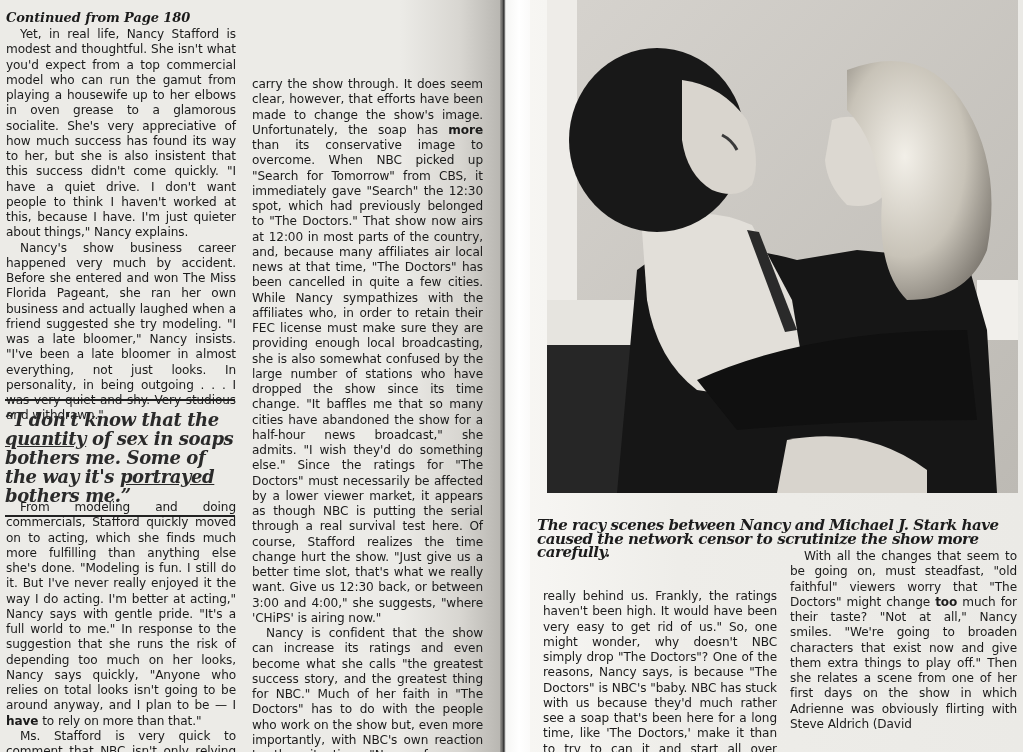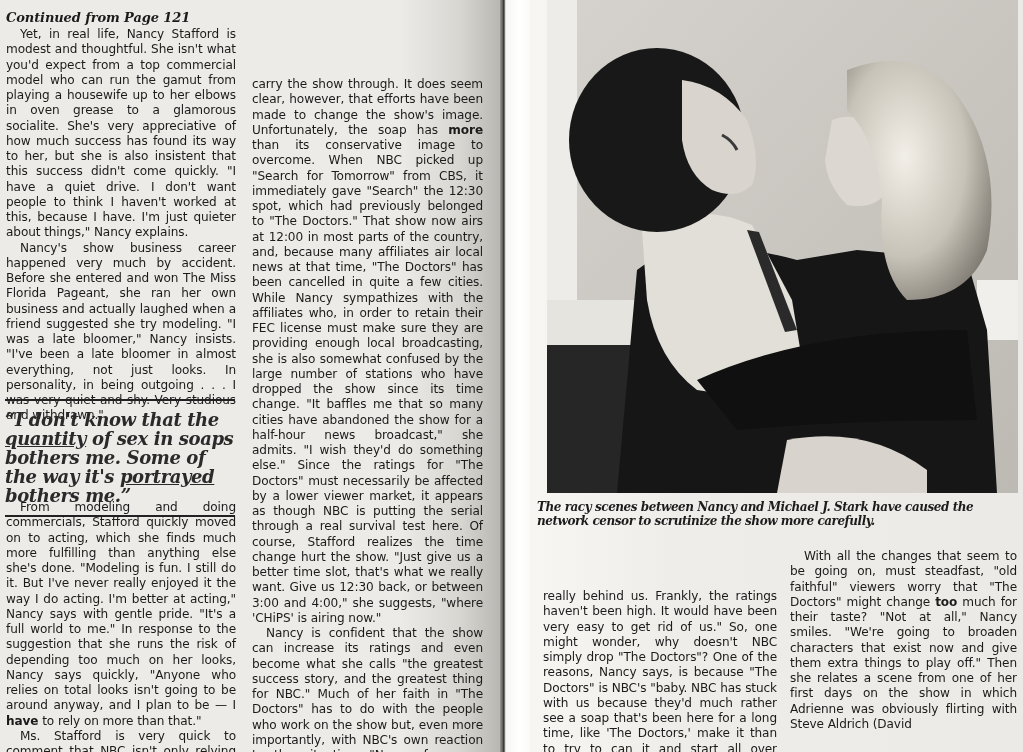--- a/index.html
+++ b/index.html
@@ -37,35 +37,35 @@
     padding:9px 0 10px 0;
     font-family:"DejaVu Serif", serif; font-style:italic; font-weight:bold;
     font-size:18px; line-height:19px; color:#2a2a2a; letter-spacing:-0.4px;
   }
   .pull u { text-decoration:underline; }
   .photo {
     position:absolute; left:547px; top:0; width:471px; height:493px;
     background:#c9c6c0; overflow:hidden;
   }
   .caption {
-    position:absolute; left:537px; top:501px; width:482px;
+    position:absolute; left:537px; top:519px; width:482px;
     font-family:"DejaVu Serif", serif; font-style:italic; font-weight:bold;
-    font-size:12px; line-height:13.5px; letter-spacing:-0.45px; color:#1c1c1c;
+    font-size:15px; line-height:13.5px; letter-spacing:-0.45px; color:#1c1c1c;
   }
   b.em { font-weight:bold; }
 </style>
 </head>
 <body>
 
 <div class="left-page"></div>
 <div class="spine"></div>
 <div class="right-page"></div>
 
 <div class="col" style="left:6px; top:10px; width:230px;">
-  <div class="cont">Continued from Page 121</div>
+  <div class="cont">Continued from Page 180</div>
   <p>Yet, in real life, Nancy Stafford is modest and thoughtful. She isn't what you'd expect from a top commercial model who can run the gamut from playing a housewife up to her elbows in oven grease to a glamorous socialite. She's very appreciative of how much success has found its way to her, but she is also insistent that this success didn't come quickly. "I have a quiet drive. I don't want people to think I haven't worked at this, because I have. I'm just quieter about things," Nancy explains.</p>
   <p>Nancy's show business career happened very much by accident. Before she entered and won The Miss Florida Pageant, she ran her own business and actually laughed when a friend suggested she try modeling. "I was a late bloomer," Nancy insists. "I've been a late bloomer in almost everything, not just looks. In personality, in being outgoing . . . I was very quiet and shy. Very studious and withdrawn."</p>
 </div>
 
 <div class="pull"><span>“I don't know that the </span><u>quantity</u><span> of sex in soaps bothers me. Some of the way it's </span><u>portrayed</u><span> bothers me.”</span></div>
 
 <div class="col" style="left:6px; top:500px; width:230px;">
   <p><span>From modeling and doing commercials, Stafford quickly moved on to acting, which she finds much more fulfilling than anything else she's done. "Modeling is fun. I still do it. But I've never really enjoyed it the way I do acting. I'm better at acting," Nancy says with gentle pride. "It's a full world to me." In response to the suggestion that she runs the risk of depending too much on her looks, Nancy says quickly, "Anyone who relies on total looks isn't going to be around anyway, and I plan to be — I </span><b class="em">have</b><span> to rely on more than that."</span></p>
   <p>Ms. Stafford is very quick to comment that NBC isn't only relying on her, or any of the other changes in "The Doctors," to</p>
 </div>

